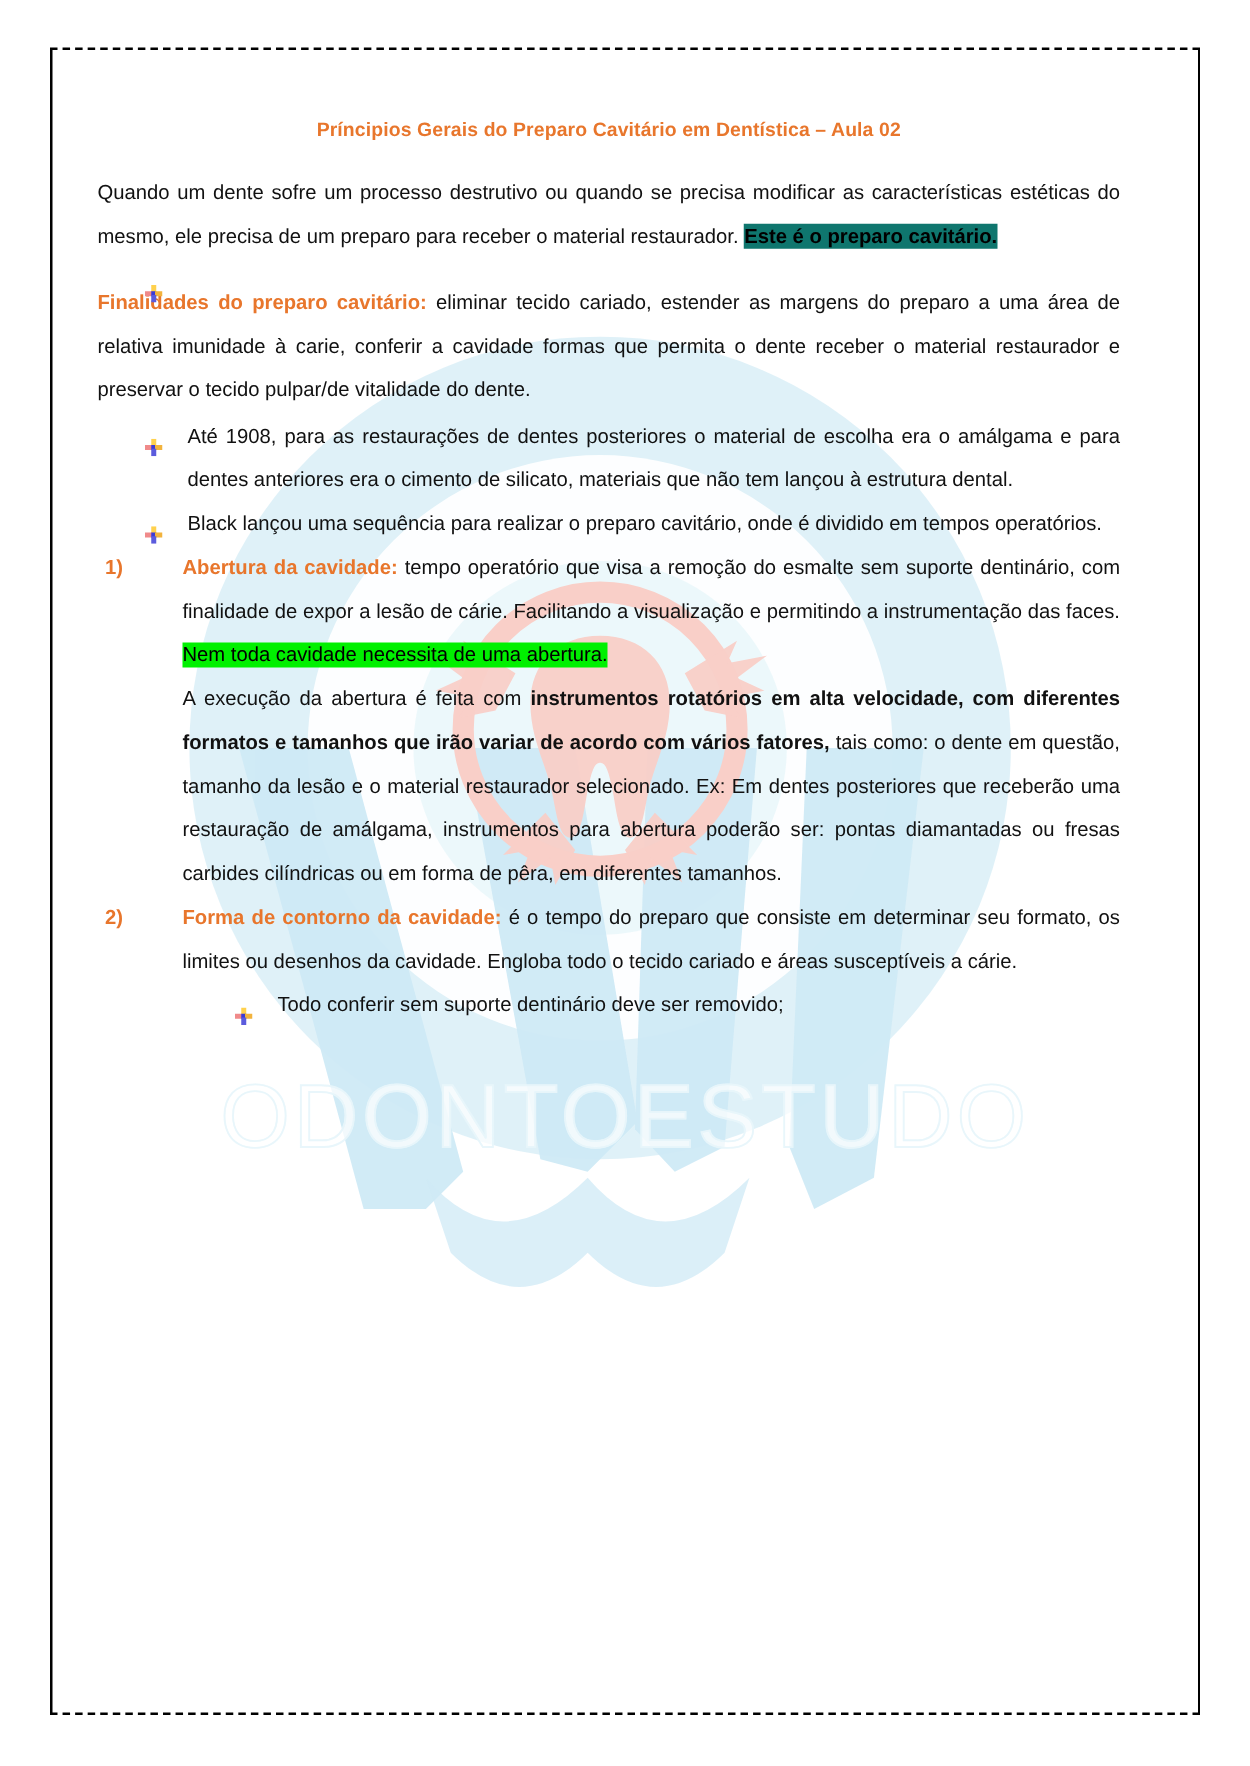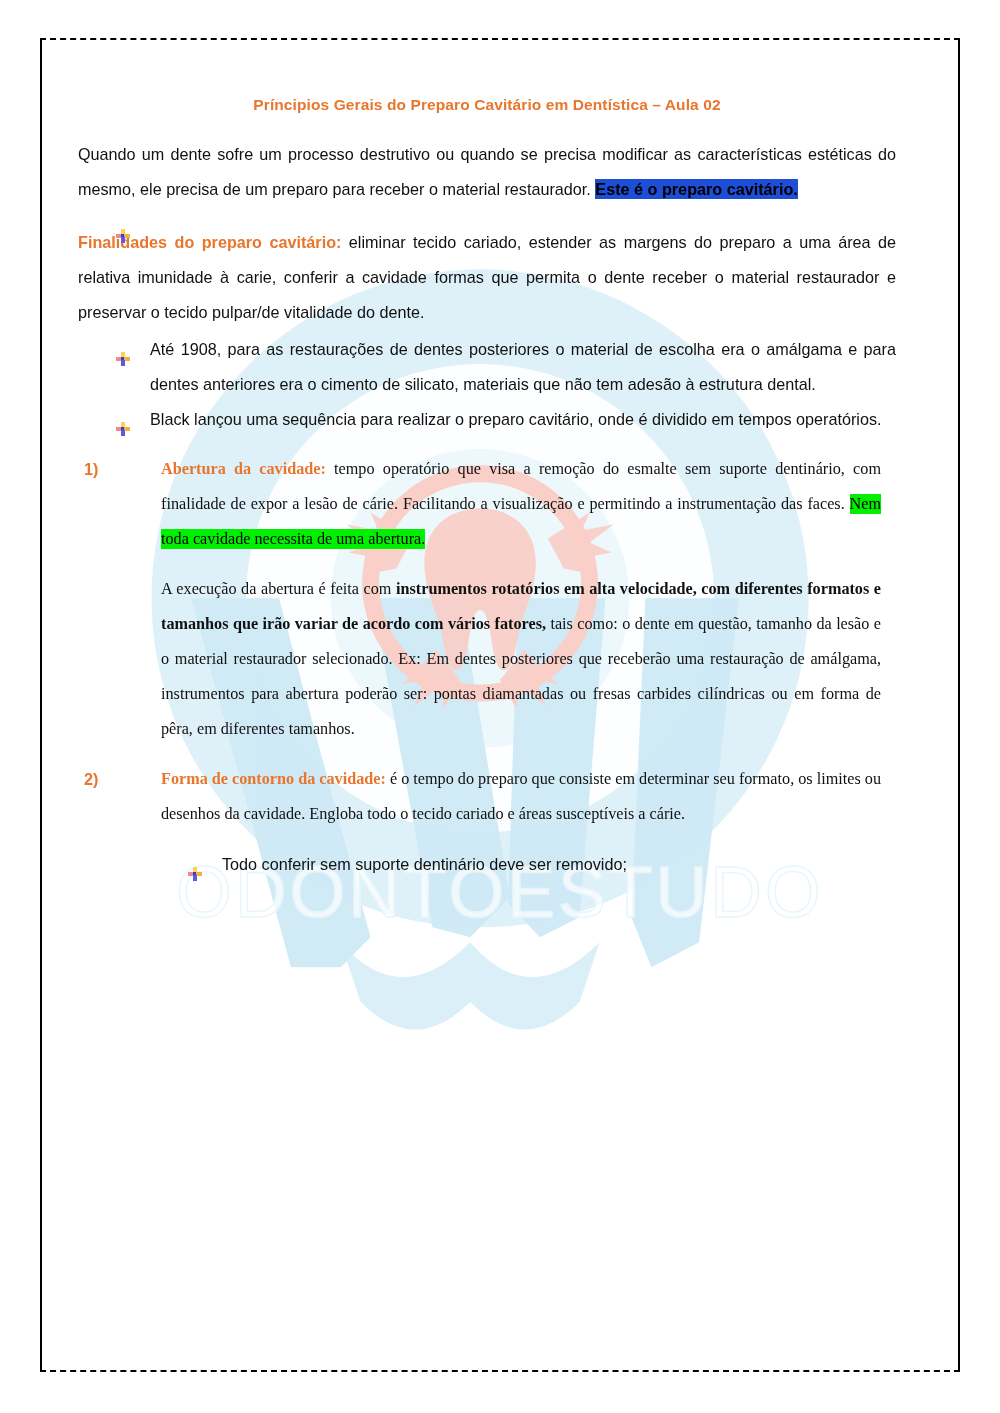--- a/index.html
+++ b/index.html
@@ -65,21 +65,21 @@
     margin: 0 0 2px 0;
     font-size: 16.2px;
     line-height: 35px;
     color: #111111;
     text-align: justify;
     text-justify: inter-word;
   }
   p.gap-top { margin-top: 18px; }
 
   .hl-yellow {
-    background: #1d4ed8;
+    background: #0f766e;
     font-weight: bold;
     color: #000;
     padding: 1px 0;
   }
   .hl-green {
     background: #00f000;
     color: #000;
     padding: 1px 0;
     box-decoration-break: clone;
     -webkit-box-decoration-break: clone;
@@ -127,23 +127,22 @@
   .numitem .marker {
     position: absolute;
     left: 6px;
     top: 0;
     color: #e8762c;
     font-weight: bold;
     font-size: 16.2px;
     line-height: 35px;
   }
   .numitem p {
-    margin: 15px;
-    text-align: justify;
-    font-family: Liberation Serif, serif;
+    margin: 0;
+    text-align: justify;
   }
   .numitem p.follow { margin-top: 0; }
 </style>
 </head>
 <body>
 
 <div id="page">
 
   <svg id="watermark" viewBox="0 0 920 1334" preserveAspectRatio="none" aria-hidden="true">
     <defs>
@@ -218,21 +217,21 @@
       <li>
         <span class="bullet-glyph">
           <svg viewBox="0 0 14 14" width="14" height="14" aria-hidden="true">
             <rect x="5" y="0" width="4" height="6" fill="#ffd14d"></rect>
             <rect x="0" y="5" width="6" height="4" fill="#f08a8a"></rect>
             <rect x="5" y="5" width="4" height="4" fill="#3b3bd6"></rect>
             <rect x="8" y="5" width="6" height="4" fill="#f2b33d"></rect>
             <rect x="5" y="8" width="4" height="6" fill="#5b5bdd"></rect>
           </svg>
         </span>
-        <span>Até 1908, para as restaurações de dentes posteriores o material de escolha era o amálgama e para dentes anteriores era o cimento de silicato, materiais que não tem adesão à estrutura dental.</span>
+        <span>Até 1908, para as restaurações de dentes posteriores o material de escolha era o amálgama e para dentes anteriores era o cimento de silicato, materiais que não tem lançou à estrutura dental.</span>
       </li>
       <li>
         <span class="bullet-glyph">
           <svg viewBox="0 0 14 14" width="14" height="14" aria-hidden="true">
             <rect x="5" y="0" width="4" height="6" fill="#ffd14d"></rect>
             <rect x="0" y="5" width="6" height="4" fill="#f08a8a"></rect>
             <rect x="5" y="5" width="4" height="4" fill="#3b3bd6"></rect>
             <rect x="8" y="5" width="6" height="4" fill="#f2b33d"></rect>
             <rect x="5" y="8" width="4" height="6" fill="#5b5bdd"></rect>
           </svg>

